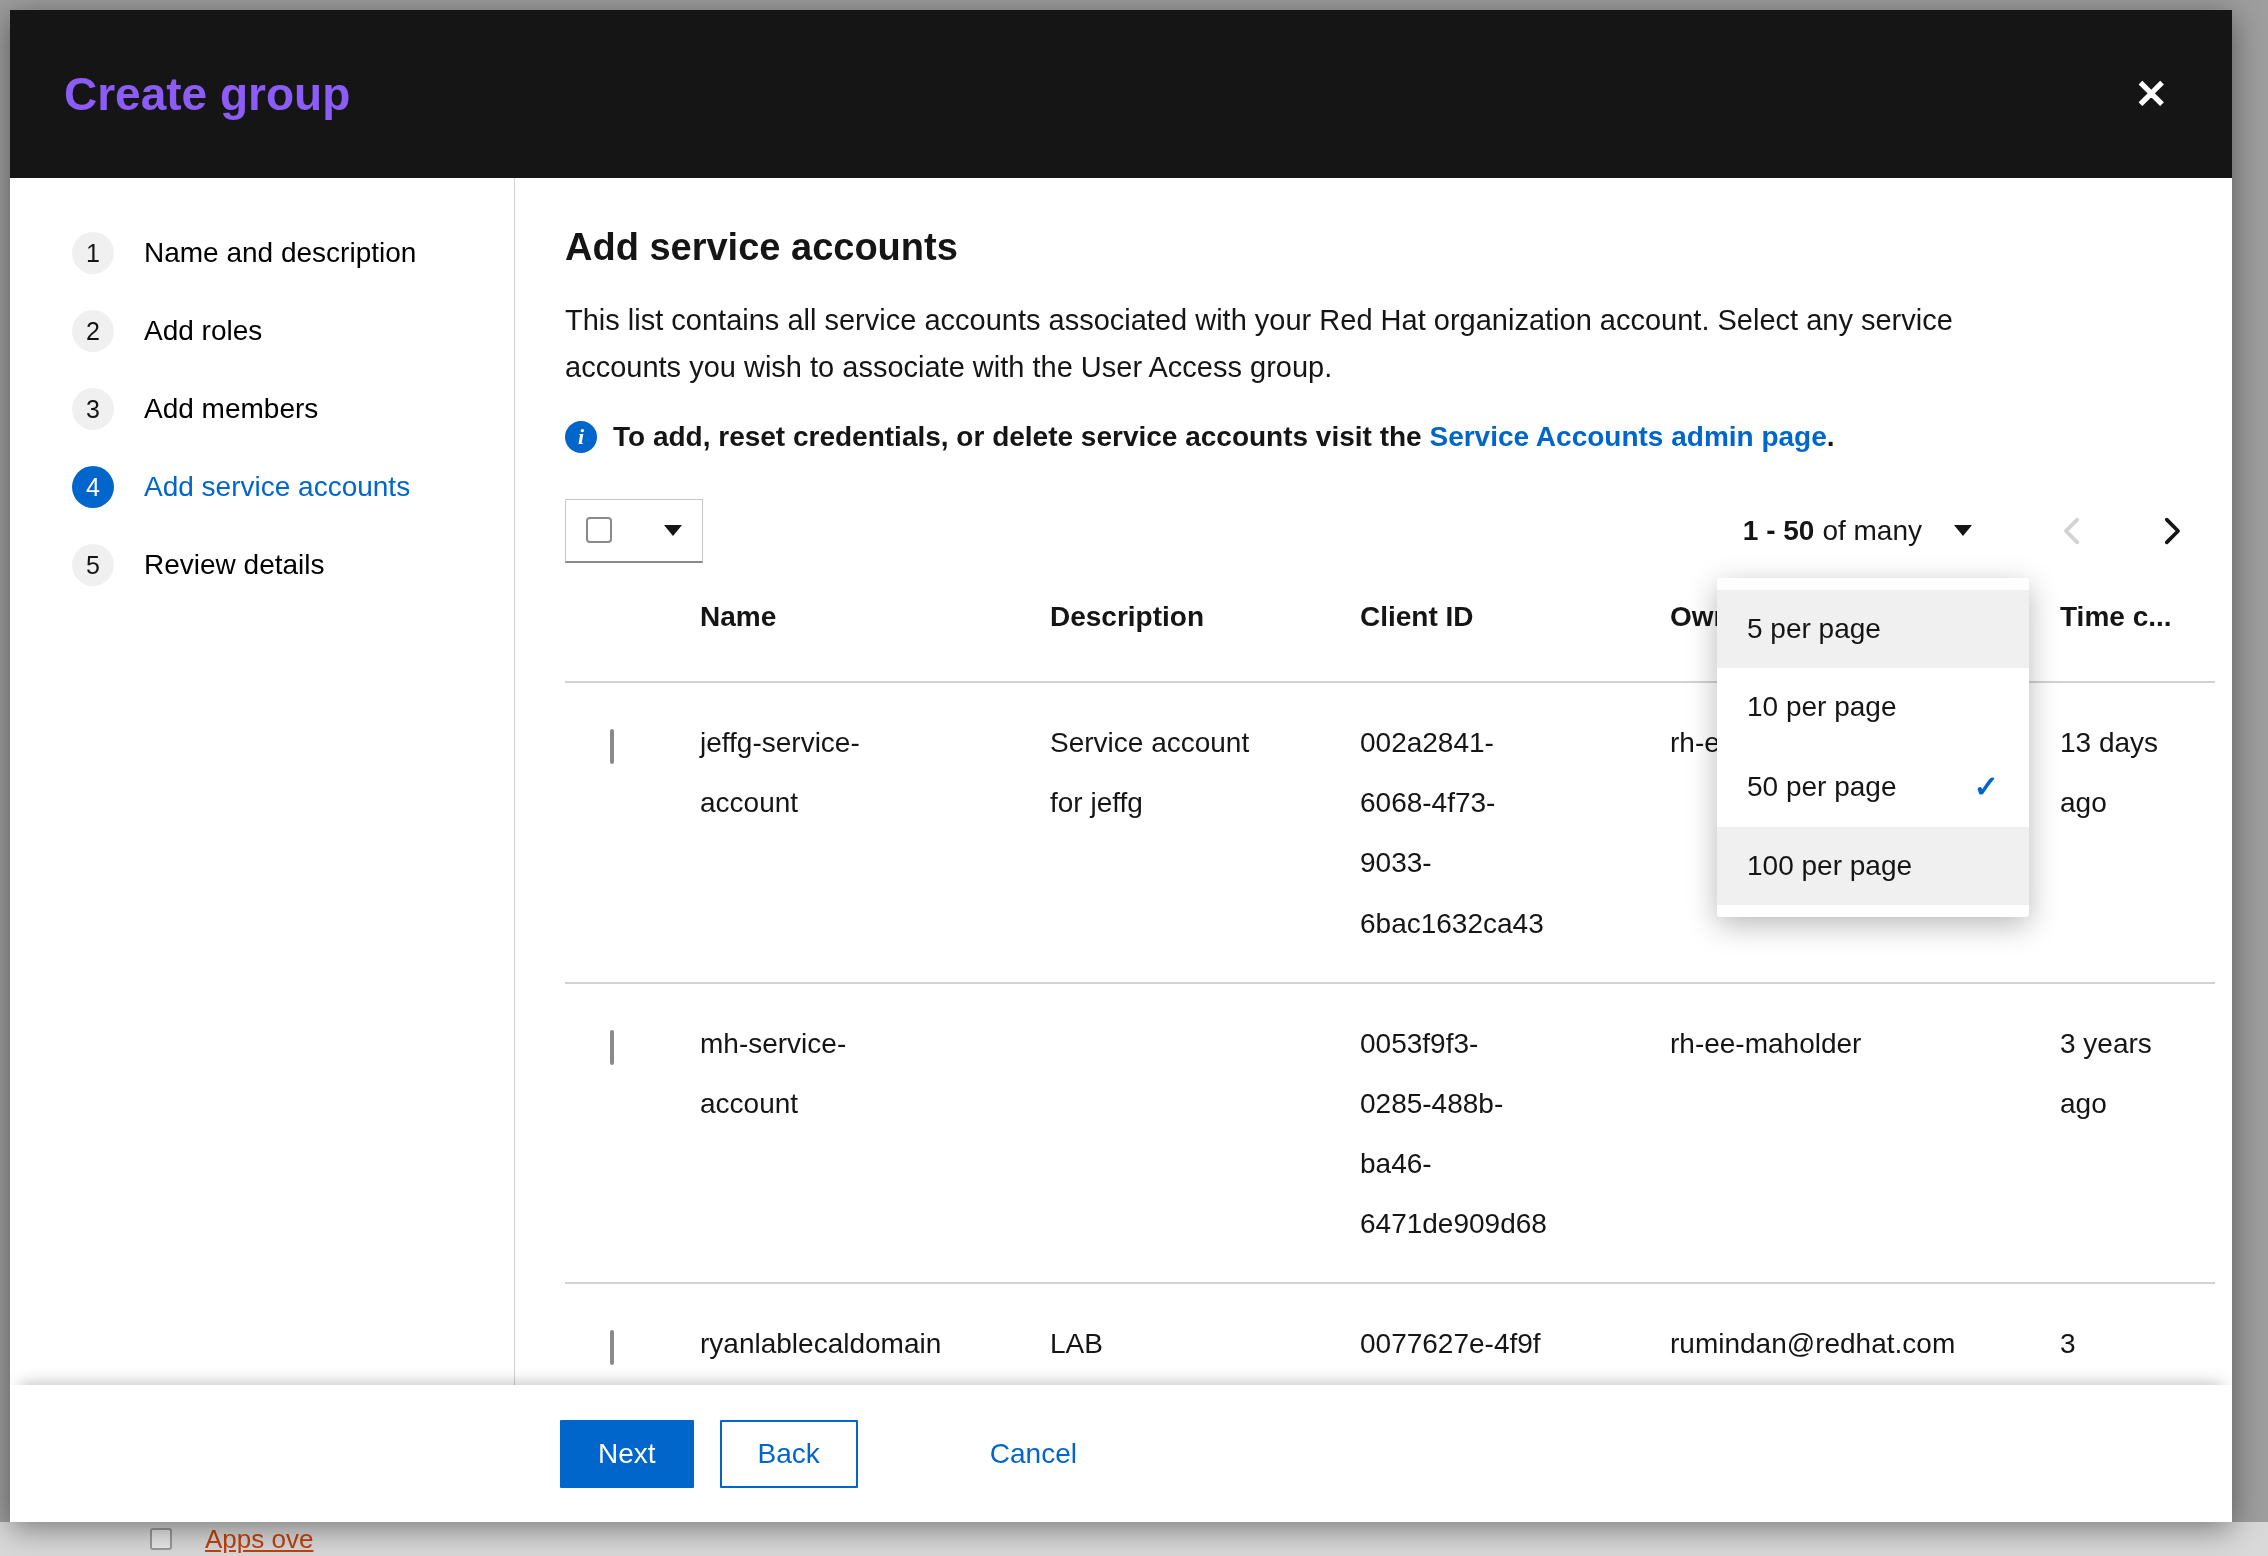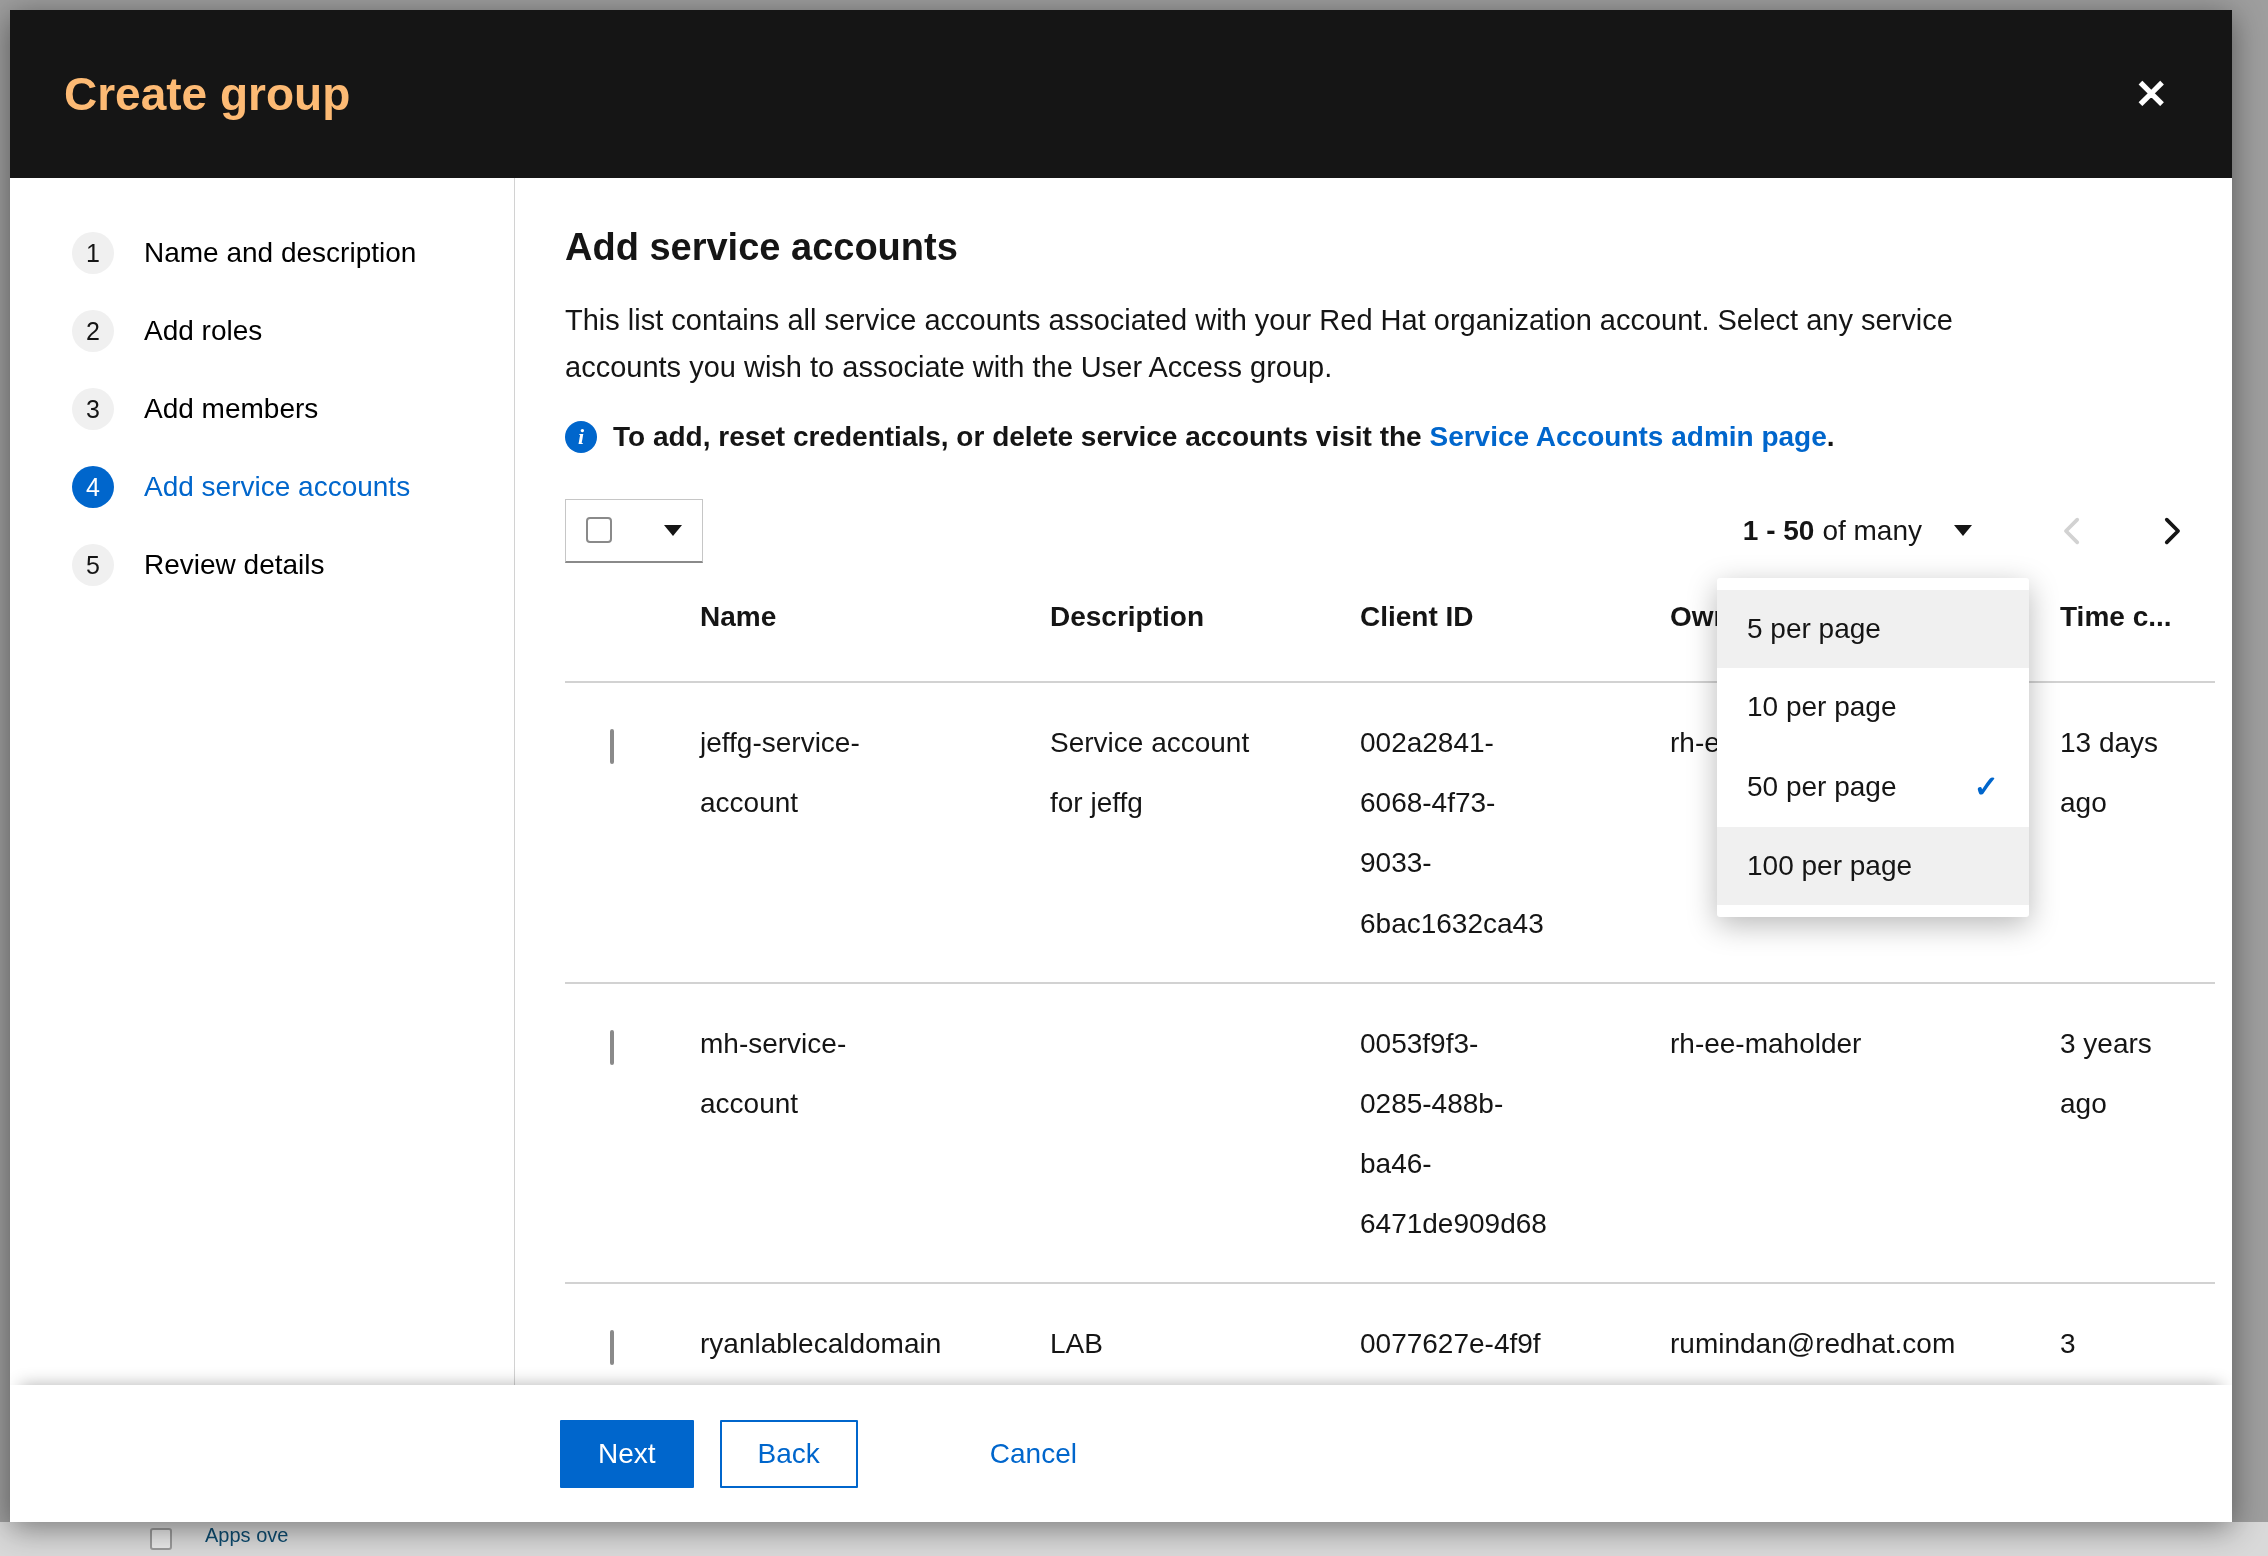--- a/index.html
+++ b/index.html
@@ -8,26 +8,26 @@
     font-family: "Liberation Sans", sans-serif;
     background: #9e9e9e;
     position: relative;
     overflow: hidden;
     color: #151515;
   }
 
   
   .bg-bottom-strip { position: absolute; left: 0; bottom: 0; width: 100%; height: 34px; background: #d9d9d9; }
   .bg-checkbox { position: absolute; left: 150px; top: 6px; width: 22px; height: 22px; border: 2px solid #9a9a9a; background: #e9e9e9; border-radius: 3px; }
-  .bg-link { position: absolute; left: 205px; top: 2px; font-size: 20px; color: #0c4a6e; white-space: nowrap; }
+  .bg-link { position: absolute; left: 205px; top: 2px; font-size: 26px; color: #c2410c; text-decoration: underline; white-space: nowrap; }
 
   
   .modal { position: absolute; left: 10px; top: 10px; width: 2222px; height: 1512px; background: #fff; box-shadow: 0 6px 30px rgba(0,0,0,0.45); overflow: hidden; }
   .modal-header { height: 168px; background: #151515; display: flex; align-items: center; justify-content: space-between; padding: 0 64px 0 54px; }
-  .modal-title { color: #fdba74; font-size: 46px; font-weight: 700; }
+  .modal-title { color: #8b5cf6; font-size: 46px; font-weight: 700; }
   .close-btn { background: none; border: none; color: #fff; font-size: 40px; font-weight: 700; cursor: pointer; line-height: 1; font-family: inherit; }
 
   .modal-body { display: flex; height: calc(100% - 168px); }
 
   
   .wizard-nav { width: 505px; border-right: 1px solid #d2d2d2; padding-top: 36px; flex: none; background: #fff; }
   .step { display: flex; align-items: center; gap: 30px; height: 78px; padding-left: 62px; cursor: pointer; }
   .step-num { width: 42px; height: 42px; border-radius: 50%; background: #f0f0f0; color: #151515; display: flex; align-items: center; justify-content: center; font-size: 25px; flex: none; }
   .step-label { font-size: 28px; color: #000000; }
   .step.active .step-num { background: #0066cc; color: #fff; }

